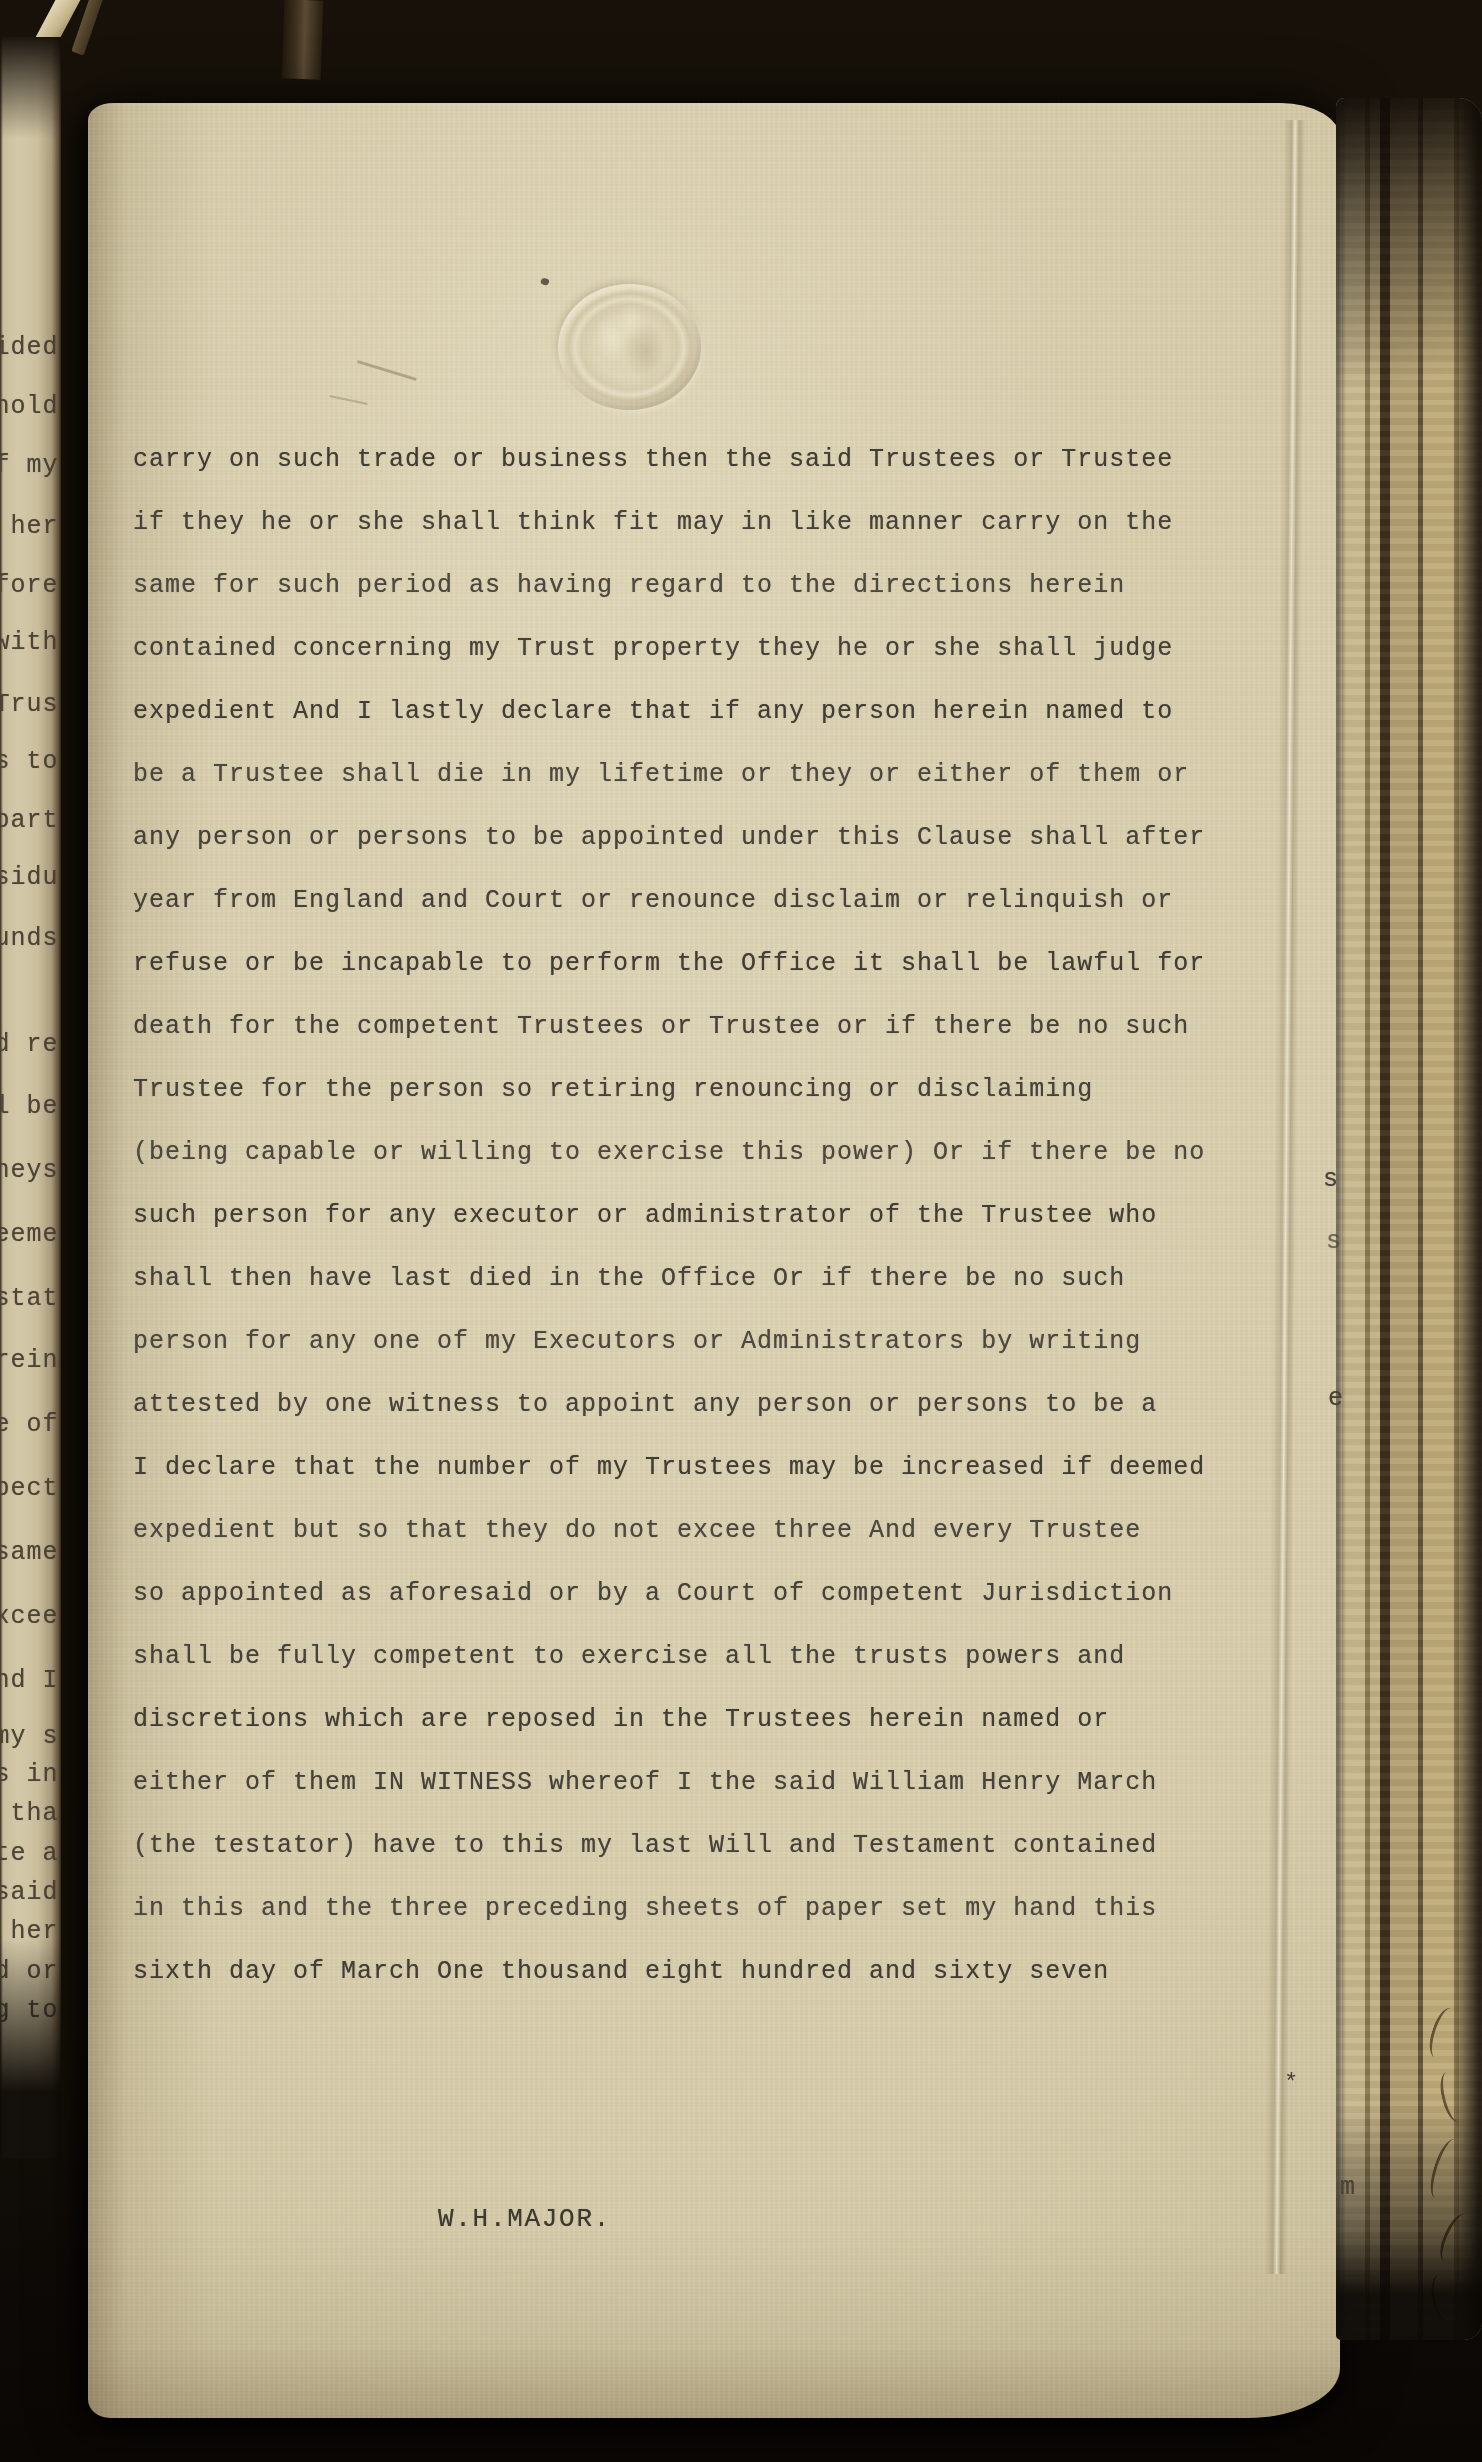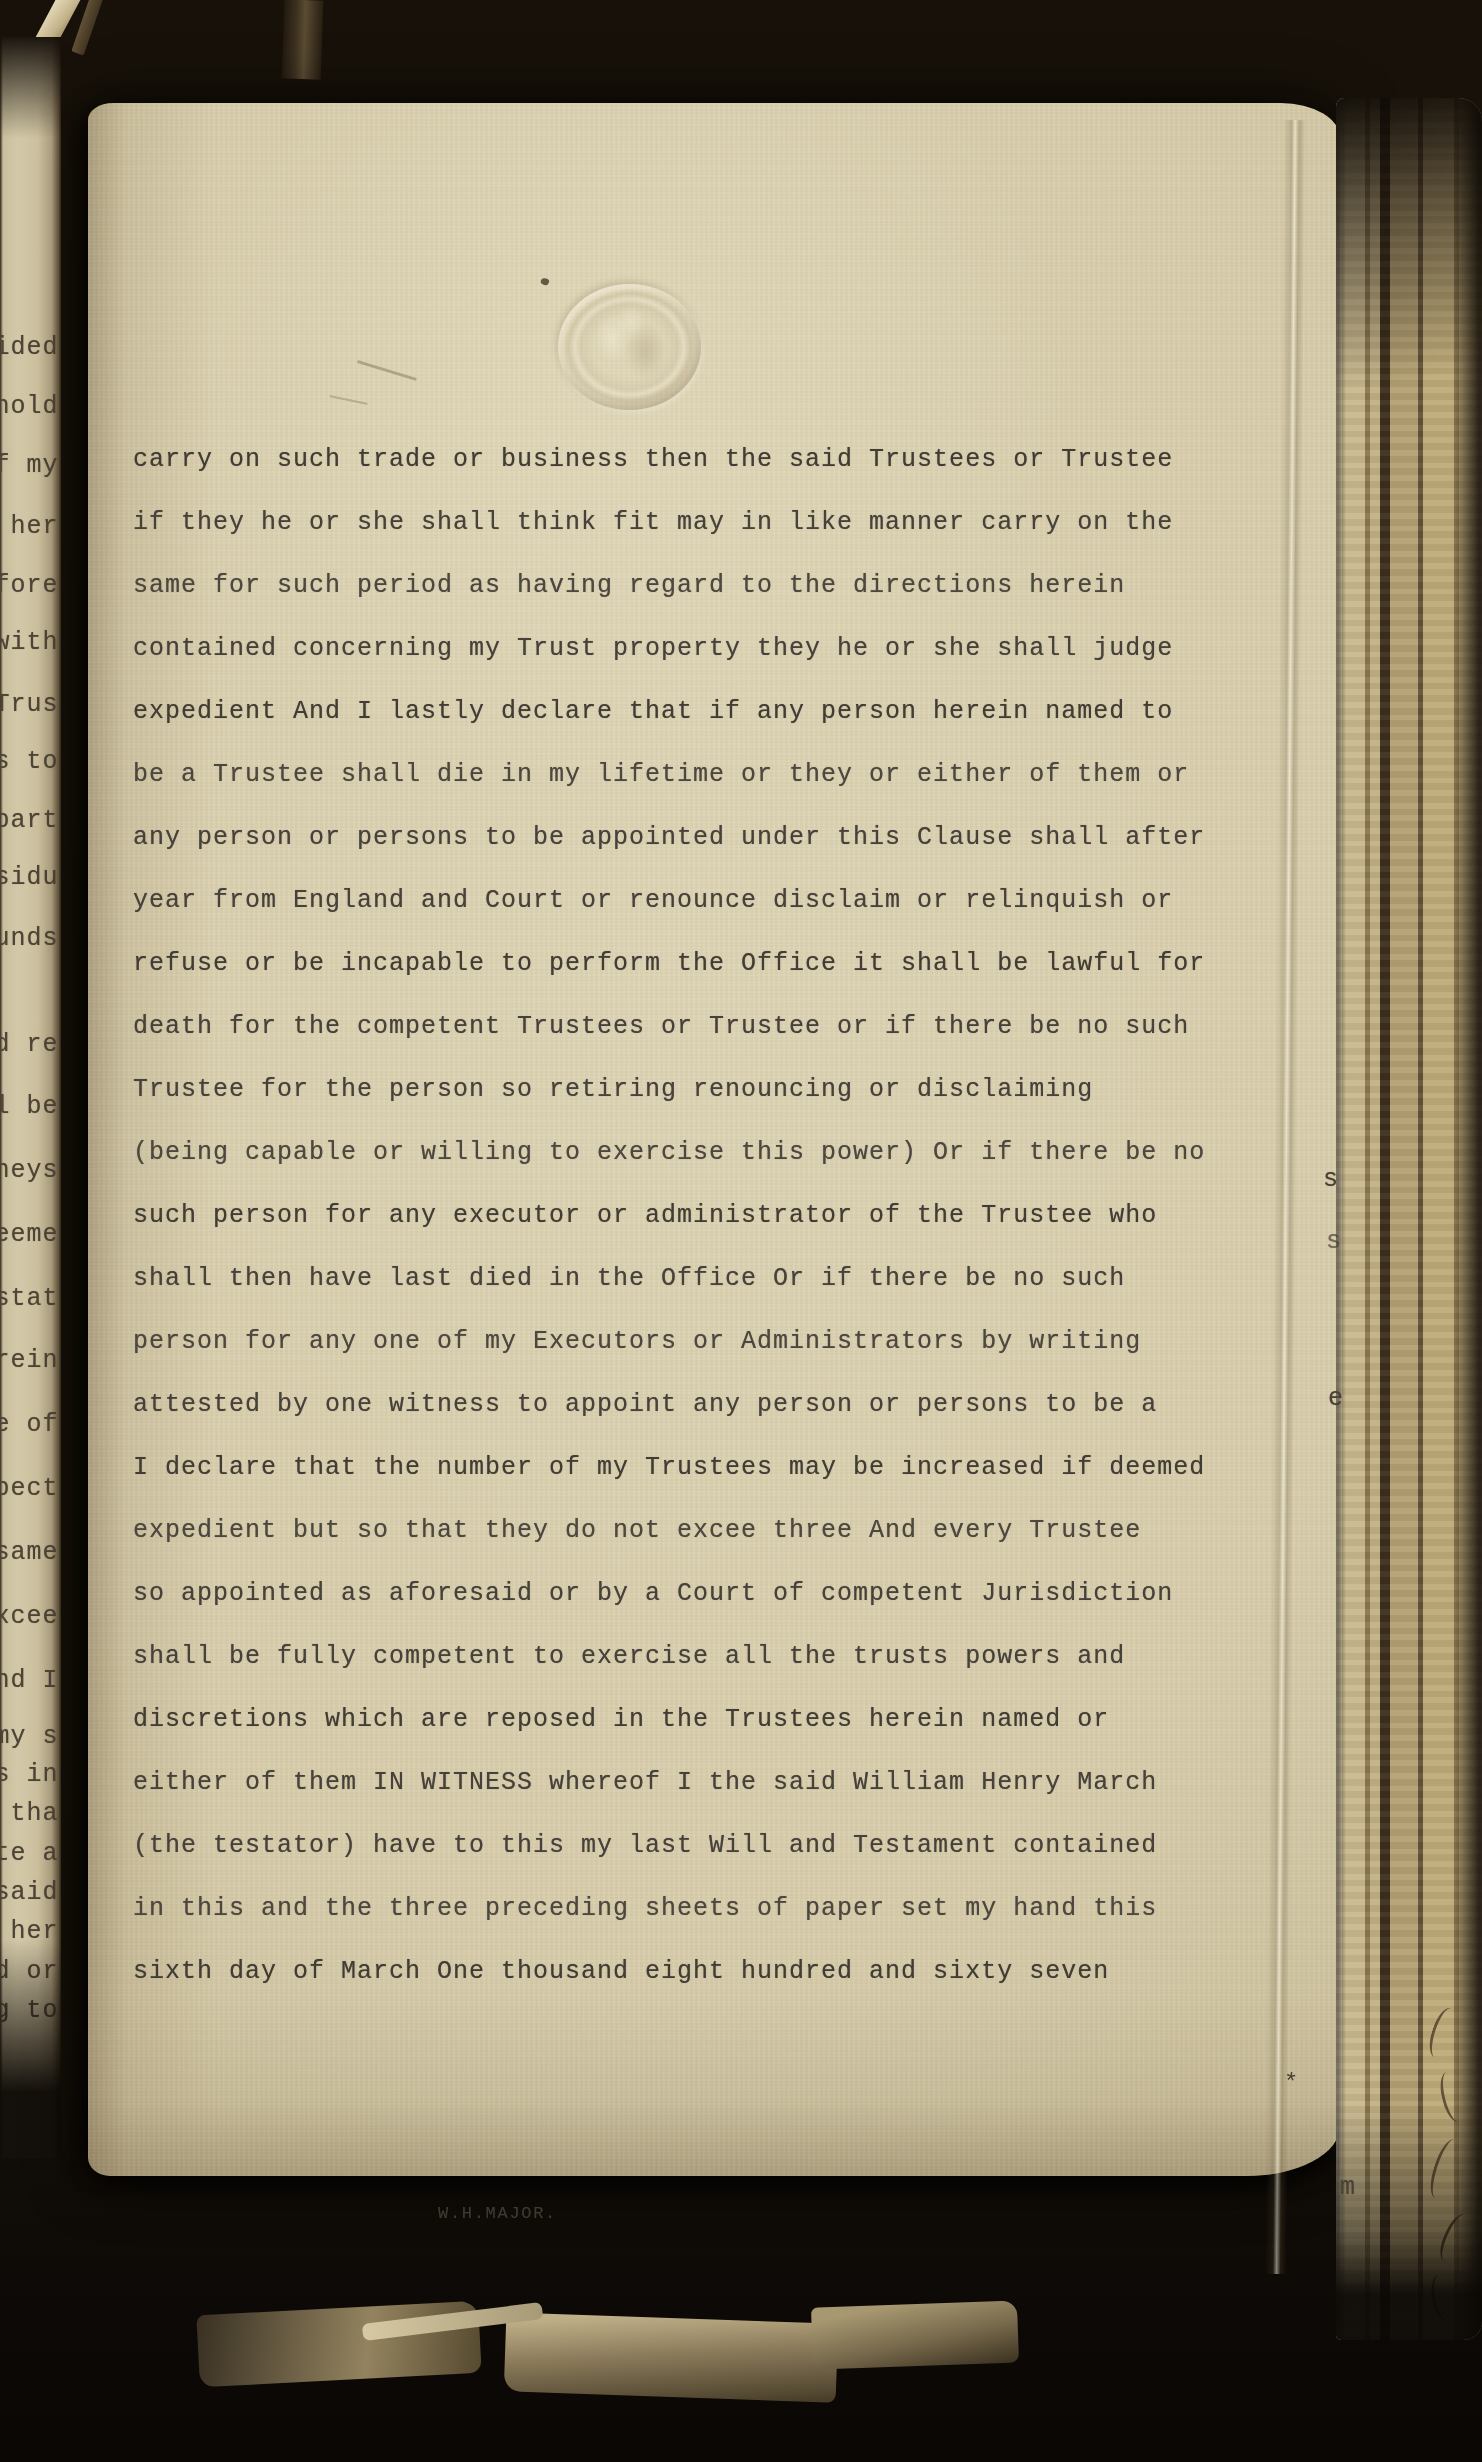--- a/index.html
+++ b/index.html
@@ -33,21 +33,21 @@
   .prev-page{position:absolute;left:0;top:37px;width:61px;height:2121px;overflow:hidden;
     background:linear-gradient(90deg,#30271a 0%,#c9be9e 5%,#d3c8a8 30%,#cfc3a1 62%,#b4a585 84%,#6b5c42 96%,#352b1d 100%);}
   .prev-page::before{content:"";position:absolute;left:0;top:0;right:0;height:101px;
     background:linear-gradient(180deg,rgba(18,12,7,.95),rgba(18,12,7,0));}
   .prev-page::after{content:"";position:absolute;left:0;bottom:0;right:0;height:219px;
     background:linear-gradient(0deg,rgba(14,10,6,.97) 30%,rgba(14,10,6,0));}
   .frag{position:absolute;right:2.5px;white-space:nowrap;font-size:25px;letter-spacing:1px;
     color:#4e4536;text-shadow:0 0 0.8px rgba(70,60,45,.5);}
 
   
-  .page{position:absolute;left:88px;top:103px;width:1252px;height:2073px;
+  .page{position:absolute;left:88px;top:103px;width:1252px;height:2315px;
     border-radius:25px 59px 93px 22px / 17px 35px 50px 18.5px;
     background:
       radial-gradient(55% 30% at 40% 13%, rgba(255,250,228,.16), rgba(255,250,228,0) 70%),
       repeating-linear-gradient(90deg, rgba(255,250,230,.03) 0 2.5px, rgba(100,88,60,.03) 2.5px 5px),
       repeating-linear-gradient(0deg, rgba(255,250,230,.025) 0 1.7px, rgba(100,88,60,.025) 1.7px 3.4px),
       linear-gradient(90deg, rgba(120,102,70,.45) 0px, rgba(150,132,96,.18) 39px, rgba(150,132,96,0) 126px),
       linear-gradient(0deg, rgba(110,95,64,.38) 0px, rgba(110,95,64,.1) 76px, rgba(110,95,64,0) 185px),
       radial-gradient(118% 92% at 46% 40%, #ded5b7 0%, #d8cead 52%, #cdc19e 76%, #b7aa86 94%, #a2946f 100%);
     box-shadow:0 0 59px rgba(0,0,0,.6), -11.8px 0 23.6px -8.4px rgba(0,0,0,.75), 0 15px 25px -10px rgba(0,0,0,.8);
   }
@@ -73,21 +73,21 @@
     background:rgba(150,136,104,.5);border-radius:1.7px;}
   .ink-dot{position:absolute;left:453px;top:175px;width:7.6px;height:6.7px;border-radius:60% 40% 55% 45%;
     background:#4c4434;transform:rotate(30deg);opacity:.85;}
 
   
   .text-block{position:absolute;left:45px;top:325px;width:1178px;}
   .tline{height:63px;line-height:63px;white-space:nowrap;font-size:25px;letter-spacing:1px;
     color:#46413a;text-shadow:0 0 0.8px rgba(62,55,44,.55);}
   .tline:nth-child(3n){color:#4c473f;}
   .tline:nth-child(4n+1){color:#413c34;}
-  .signature{position:absolute;left:350px;top:2101px;font-size:17px;letter-spacing:1.7px;color:#3e3930;
+  .signature{position:absolute;left:350px;top:2101px;font-size:26px;letter-spacing:1.7px;color:#3e3930;
     text-shadow:0 0 0.8px rgba(50,44,34,.6);}
   .asterisk-mark{position:absolute;left:1195px;top:1966px;font-size:23.6px;color:#443d2f;transform:rotate(8deg);}
 
   
   .stack{position:absolute;left:1336px;top:98px;width:146px;height:2242px;
     border-radius:8.4px 23.6px 18.5px 5px;overflow:hidden;
     background:
       repeating-linear-gradient(0deg, rgba(40,30,16,.06) 0 6.7px, rgba(255,248,225,.05) 6.7px 12.6px),
       linear-gradient(90deg,#e2d8b6 0 5.9px,#c9b98f 5.9px 29px,#8a7751 29px 34px,#c2b186 34px 44px,
         #3b2e1c 44px 54px,#b4a174 54px 82px,#63523a 82px 87px,#bfab7a 87px 118px,

